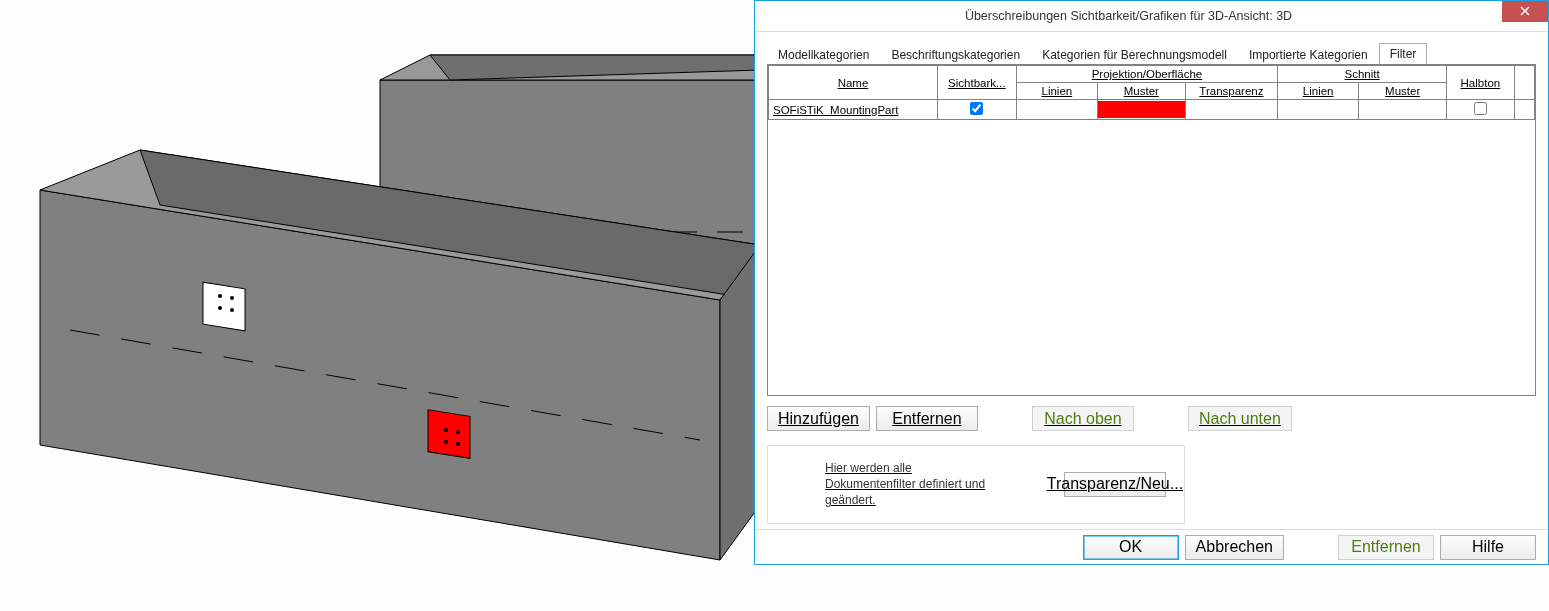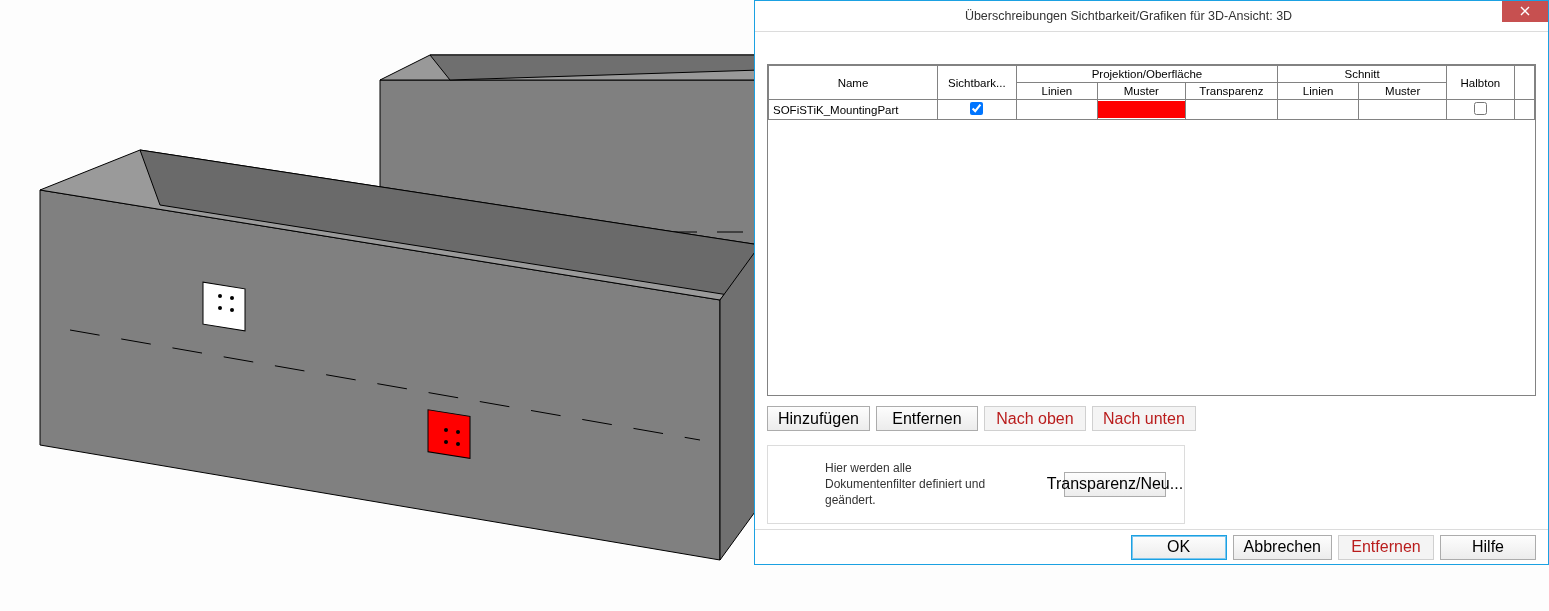--- a/index.html
+++ b/index.html
@@ -9,32 +9,32 @@
   .viewport svg{width:100%;height:100%;}
   
   .dialog{position:absolute;left:754px;top:0;width:795px;height:565px;background:#fff;border:1px solid #1ba1e2;box-sizing:border-box;}
   .titlebar{height:30px;background:#fff;border-bottom:1px solid #dcdcdc;display:flex;align-items:center;}
   .titlebar .title{flex:1;text-align:center;font-size:12.5px;color:#333;}
   .closebtn{width:46px;height:21px;background:#c75050;display:flex;align-items:center;justify-content:center;margin-right:0;margin-top:0;color:#fff;font-size:13px;align-self:flex-start;}
   .closebtn svg{pointer-events:none;}
   .tabs{display:flex;align-items:flex-end;height:24px;margin:9px 12px 0 12px;border-bottom:1px solid #acacac;}
   .tab{padding:3px 10px 4px 10px;font-size:12px;color:#222;border:1px solid transparent;border-bottom:none;margin-right:0px;margin-bottom:-1px;background:transparent;cursor:default;}
   .tab.active{border-color:#acacac;background:#fff;border-bottom:1px solid #fff;}
-  .tabpanel{position:absolute;left:12px;right:12px;top:63px;bottom:34px;}
+  .tabpanel{position:absolute;left:12px;right:12px;top:63px;bottom:34px;text-decoration:underline;}
   
   .tblwrap{border:1px solid #828282;background:#fff;height:330px;overflow:hidden;}
   table.grid{border-collapse:collapse;width:100%;table-layout:fixed;}
   table.grid th,table.grid td{border:1px solid #828282;font-size:11.5px;font-weight:normal;padding:2px 4px;text-align:center;background:#fff;color:#000;height:17px;box-sizing:border-box;overflow:hidden;white-space:nowrap;}
   table.grid th{background:#fff;}
   table.grid td.name{text-align:left;}
   .swatch-red{background:#ff0000;height:17px;}
   
   .btnrow{margin-top:10px;display:flex;gap:6px;}
   .wbtn{min-width:80px;height:23px;border:1px solid #acacac;background:linear-gradient(#fdfdfd,#ececec);font-size:16px;padding:0 10px;display:inline-flex;align-items:center;justify-content:center;}
-  .wbtn.disabled{color:#b91c1c;border-color:#d0d0d0;background:#f4f4f4;}
+  .wbtn.disabled{color:#4d7c0f;border-color:#d0d0d0;background:#f4f4f4;margin-left:48px;}
   
   .notebox{margin-top:14px;border:1px solid #dcdcdc;padding:14px 18px;display:flex;align-items:center;gap:60px;width:380px;}
   .notebox .txt{font-size:12px;color:#333;max-width:200px;line-height:1.35;margin-left:39px;}
   
   .footer{position:absolute;left:0;right:0;bottom:0;height:34px;border-top:1px solid #dcdcdc;display:flex;justify-content:flex-end;align-items:center;padding:0 12px;gap:6px;background:#fff;}
   .footer .wbtn{min-width:74px;}
   .footer .wbtn.primary{border-color:#1ba1e2;box-shadow:inset 0 0 0 1px #7cc6ee;}
   input[type=checkbox]{margin:0;}
 </style>
 </head>
@@ -83,20 +83,27 @@
     <div class="title">Überschreibungen Sichtbarkeit/Grafiken für 3D-Ansicht: 3D</div>
     <div class="closebtn">
       <span>
         <svg width="10" height="10" viewBox="0 0 10 10">
               <path d="M1 1 L9 9 M9 1 L1 9" stroke="#fff" stroke-width="1.4"></path>
             </svg>
       </span>
     </div>
   </div>
 
+  <div class="tabs">
+    <div class="tab">Modellkategorien</div>
+    <div class="tab">Beschriftungskategorien</div>
+    <div class="tab">Kategorien für Berechnungsmodell</div>
+    <div class="tab">Importierte Kategorien</div>
+    <div class="tab active">Filter</div>
+  </div>
 
   <div class="tabpanel">
 
     <div class="tblwrap">
       <table class="grid">
         <colgroup>
           <col style="width:150px">
               <col style="width:70px">
           <col style="width:72px">
               <col style="width:78px">

